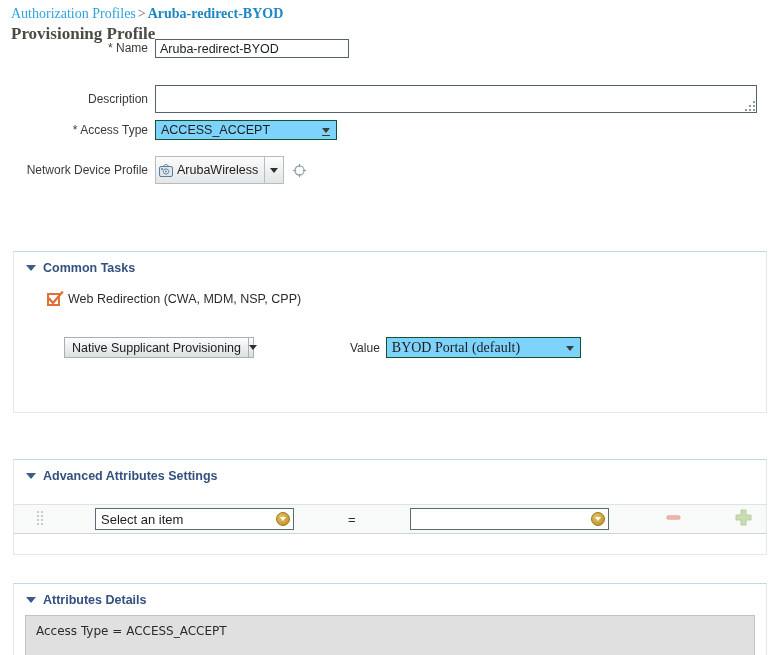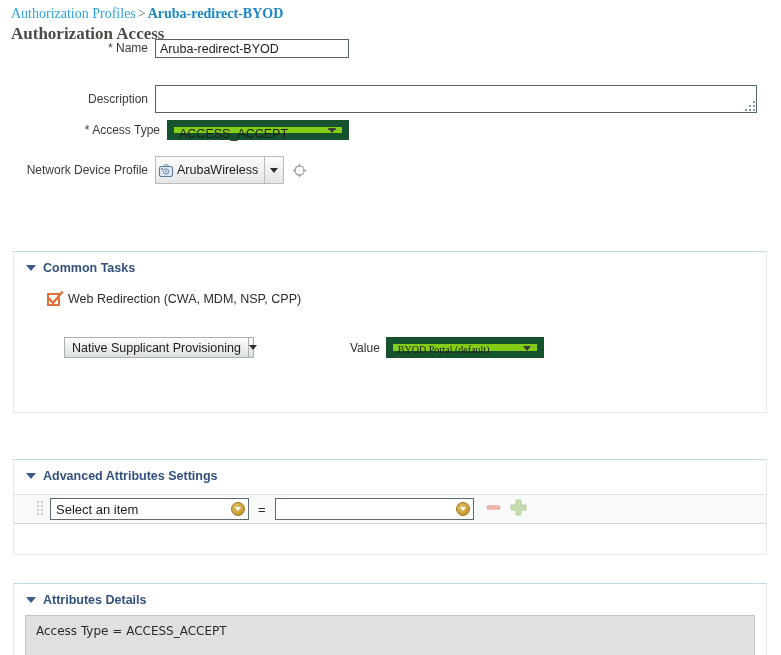--- a/index.html
+++ b/index.html
@@ -95,25 +95,26 @@
     position: absolute;
     width: 2px;
     height: 2px;
     background: #8c9aa0;
     display: block;
   }
 
   
   .sel-plain {
     position: relative;
-    border: 7px solid #14532d;
-    background: #84cc16;
+    border: 1px solid #14532d;
+    background: #7dd3fc;
     height: 20px;
     box-sizing: border-box;
     display: flex;
+    align-items: center;
     padding: 0 20px 0 5px;
     font-size: 12.5px;
     color: #1c1c1c;
     white-space: nowrap;
   }
   .sel-plain .arr {
     position: absolute;
     right: 6px;
     top: 50%;
     margin-top: -2px;
@@ -125,24 +126,24 @@
   .sel-plain .arr-bar {
     position: absolute;
     right: 6px;
     bottom: 3px;
     width: 8px;
     height: 1px;
     background: #3b3b3b;
   }
   #access-type-select { width: 182px; }
   #value-select {
-    width: 158px;
+    width: 195px;
     height: 21px;
     font-family: "Liberation Serif", serif;
-    font-size: 10px;
+    font-size: 14px;
   }
 
   
   .dev-combo {
     display: flex;
     align-items: stretch;
     height: 28px;
     border: 1px solid #b6bcc0;
     background: linear-gradient(#fbfbfb, #e4e6e8);
     box-sizing: border-box;
@@ -350,21 +351,21 @@
     white-space: nowrap;
   }
 </style>
 </head>
 <body>
 
 <div class="breadcrumb">
   <span class="crumb-link">Authorization Profiles</span><span class="crumb-sep">&gt;</span><span class="crumb-current">Aruba-redirect-BYOD</span>
 </div>
 
-<div class="page-title">Authorization Access</div>
+<div class="page-title">Provisioning Profile</div>
 
 <div class="form-row" style="top:37px; width:400px;">
   <div class="field-label">
     <span class="req-star">*</span>
     <span>Name</span>
   </div>
   <div class="txt-input" id="name-input">Aruba-redirect-BYOD</div>
 </div>
 
 <div class="form-row" style="top:84px; height:30px; width:781px;">
@@ -374,21 +375,21 @@
       <i style="right:0px;  bottom:0px;"></i>
       <i style="right:4px;  bottom:0px;"></i>
       <i style="right:8px;  bottom:0px;"></i>
       <i style="right:0px;  bottom:4px;"></i>
       <i style="right:4px;  bottom:4px;"></i>
       <i style="right:0px;  bottom:8px;"></i>
     </span>
   </div>
 </div>
 
-<div class="form-row" style="top:119px; width:400px;margin-left:12px;">
+<div class="form-row" style="top:119px; width:400px;">
   <div class="field-label">
     <span class="req-star">*</span>
     <span>Access Type</span>
   </div>
   <div class="sel-plain" id="access-type-select">
     <span>ACCESS_ACCEPT</span>
     <span class="arr"></span>
     <span class="arr-bar"></span>
   </div>
 </div>
@@ -450,21 +451,21 @@
     </div>
   </div>
 </div>
 
 <div class="panel" style="top:459px; height:96px;">
   <div class="panel-head">
     <span class="panel-caret"></span>
     <span class="panel-title">Advanced Attributes Settings</span>
   </div>
 
-  <div class="attr-row" style="top:34px;">
+  <div class="attr-row" style="top:44px;gap:45px;">
     <span class="grip">
       <i></i>
         <i></i>
         <i></i>
         <i></i>
         <i></i>
         <i></i>
         <i></i>
         <i></i>
     </span>

